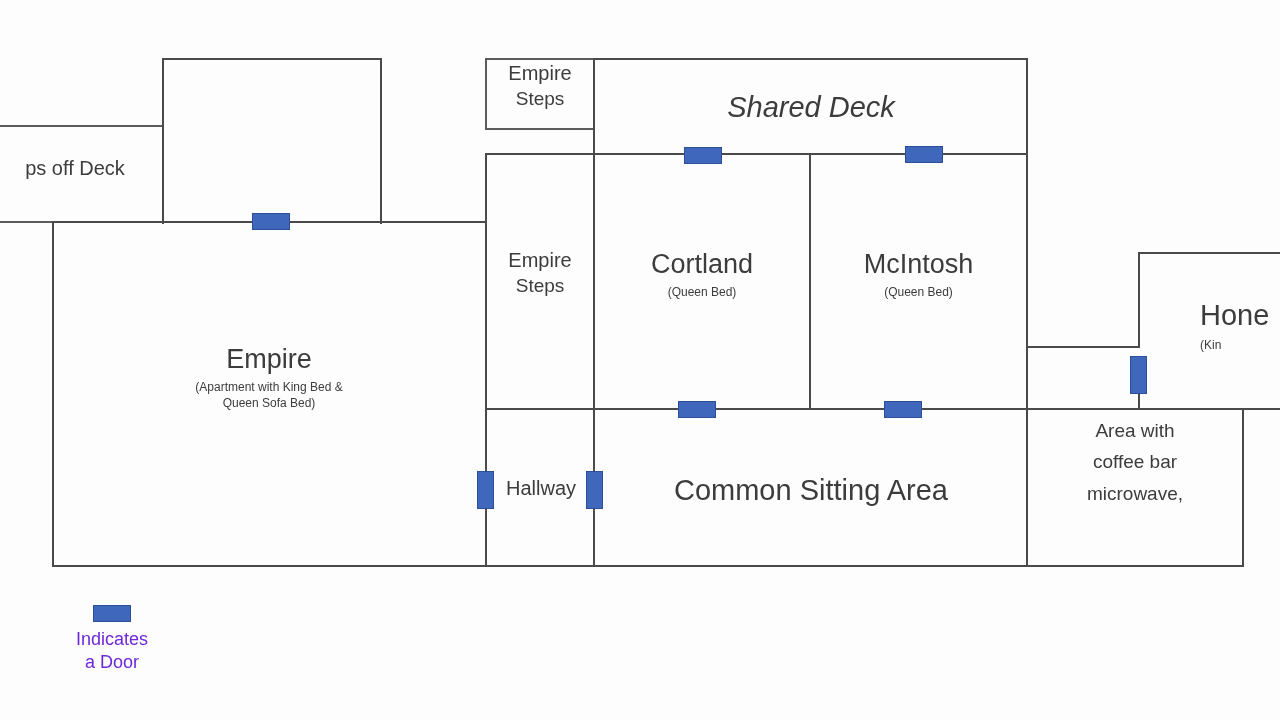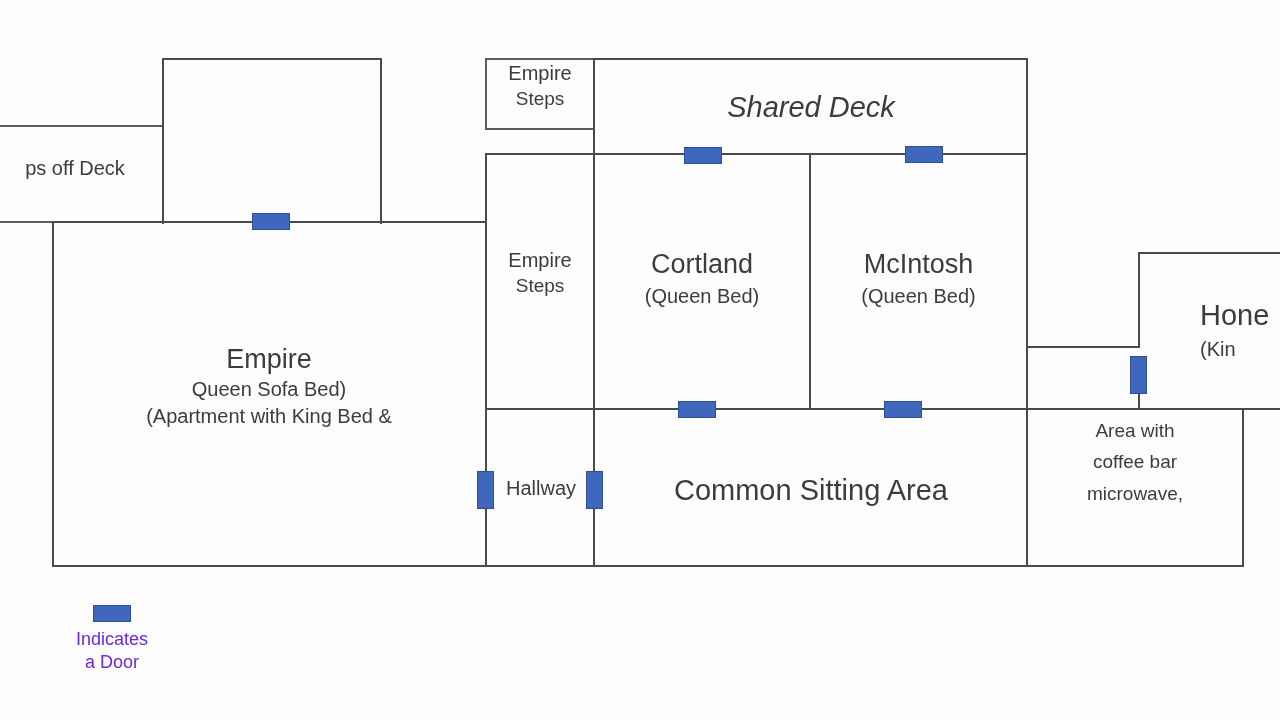--- a/index.html
+++ b/index.html
@@ -59,21 +59,21 @@
     color: #3c3c3c;
     white-space: nowrap;
   }
   .label.wrap { white-space: normal; }
 
   .lbl-xl   { font-size: 29px; }
   .lbl-lg   { font-size: 27px; }
   .lbl-md   { font-size: 20px; }
   .lbl-sm   { font-size: 19px; }
   .sub      { font-size: 19px; display: block; margin-top: 2px; }
-  .sub-lg   { font-size: 20px; display: block; margin-top: 4px; }
+  .sub-lg   { font-size: 12px; display: block; margin-top: 4px; }
 
   
   #legend {
     position: absolute;
     left: 52px;
     top: 605px;
     width: 120px;
     text-align: center;
   }
   #legend .swatch {
@@ -169,22 +169,22 @@
     <span class="sub-lg">(Queen Bed)</span>
   </div>
 
   <div class="label lbl-lg wrap" style="left:812px; top:249px; width:213px;">
     <span>McIntosh</span>
     <span class="sub-lg">(Queen Bed)</span>
   </div>
 
   <div class="label lbl-lg wrap" style="left:54px; top:344px; width:430px;">
     <span>Empire</span>
+    <span class="sub-lg">(Apartment with King Bed &amp;</span>
     <span class="sub-lg" style="margin-top:2px;">Queen Sofa Bed)</span>
-    <span class="sub-lg">(Apartment with King Bed &amp;</span>
   </div>
 
   <div class="label lbl-md" style="left:487px; top:477px; width:108px;">Hallway</div>
 
   <div class="label lbl-xl" style="left:596px; top:473px; width:430px;">Common Sitting Area</div>
 
   <div class="label lbl-sm wrap" style="left:1030px; top:420px; width:210px;">
     <span>Area with</span>
     <span class="sub" style="margin-top:9px;">coffee bar</span>
     <span class="sub" style="margin-top:9px;">microwave,</span>

